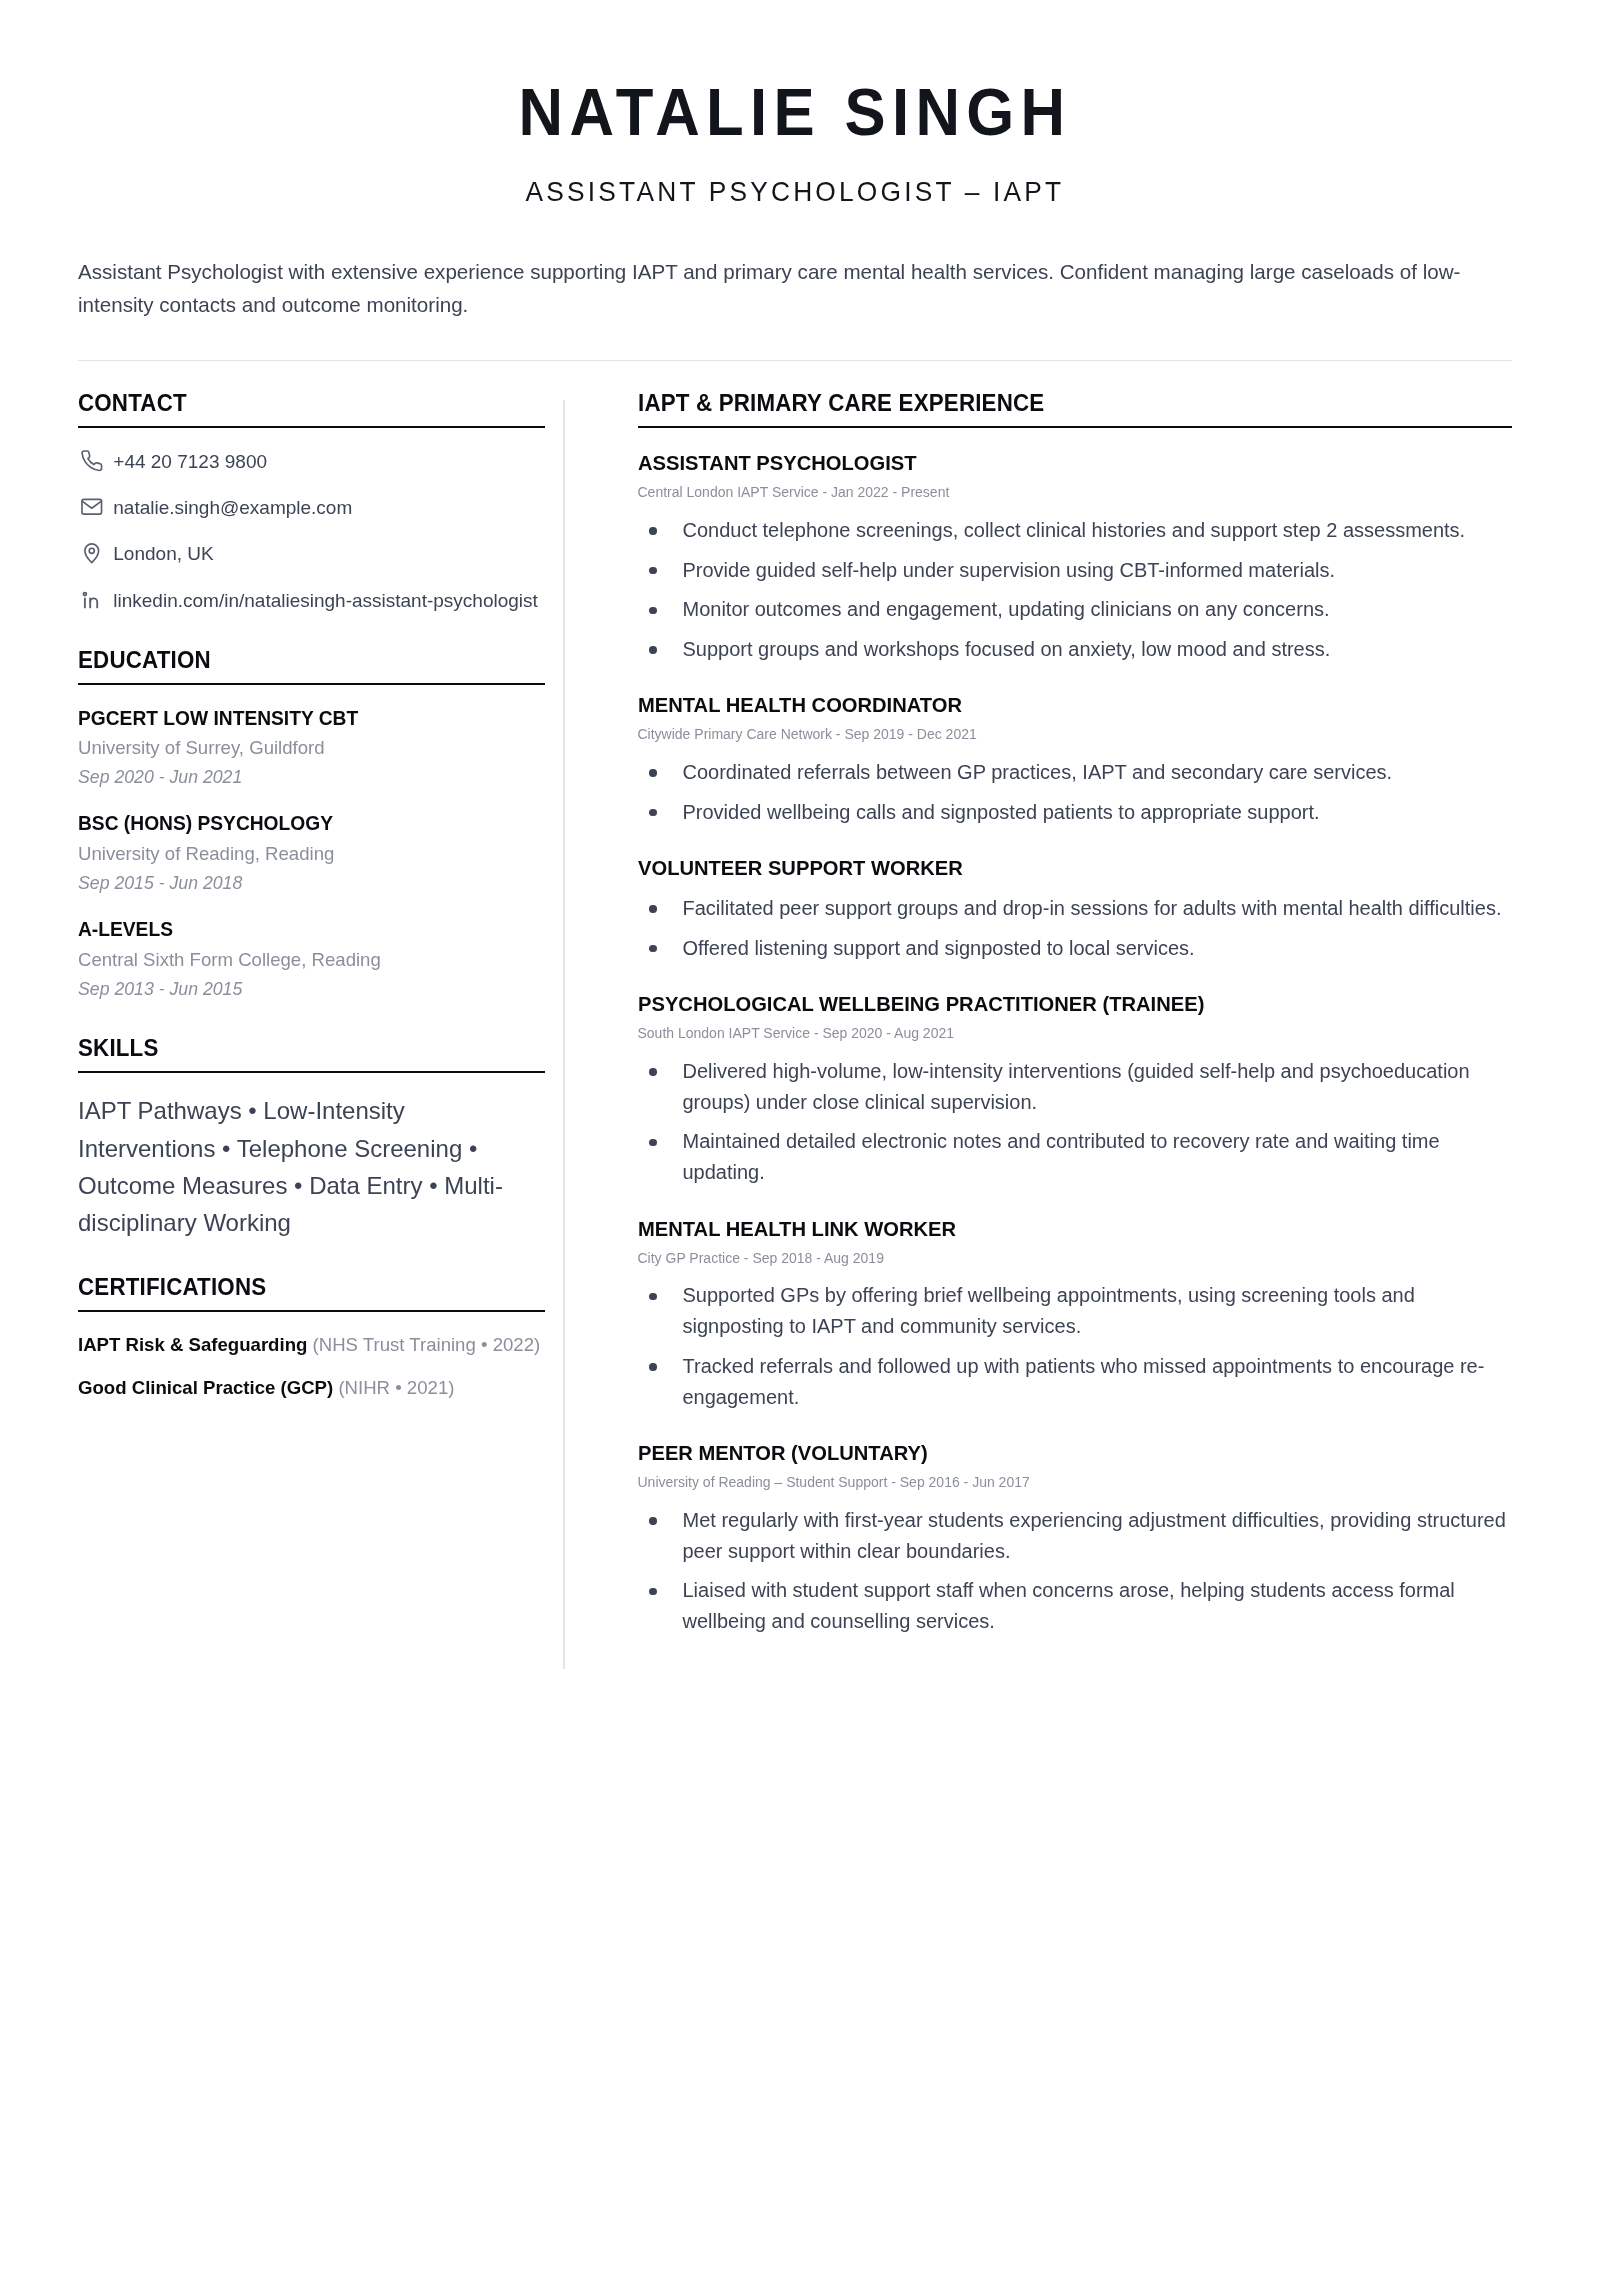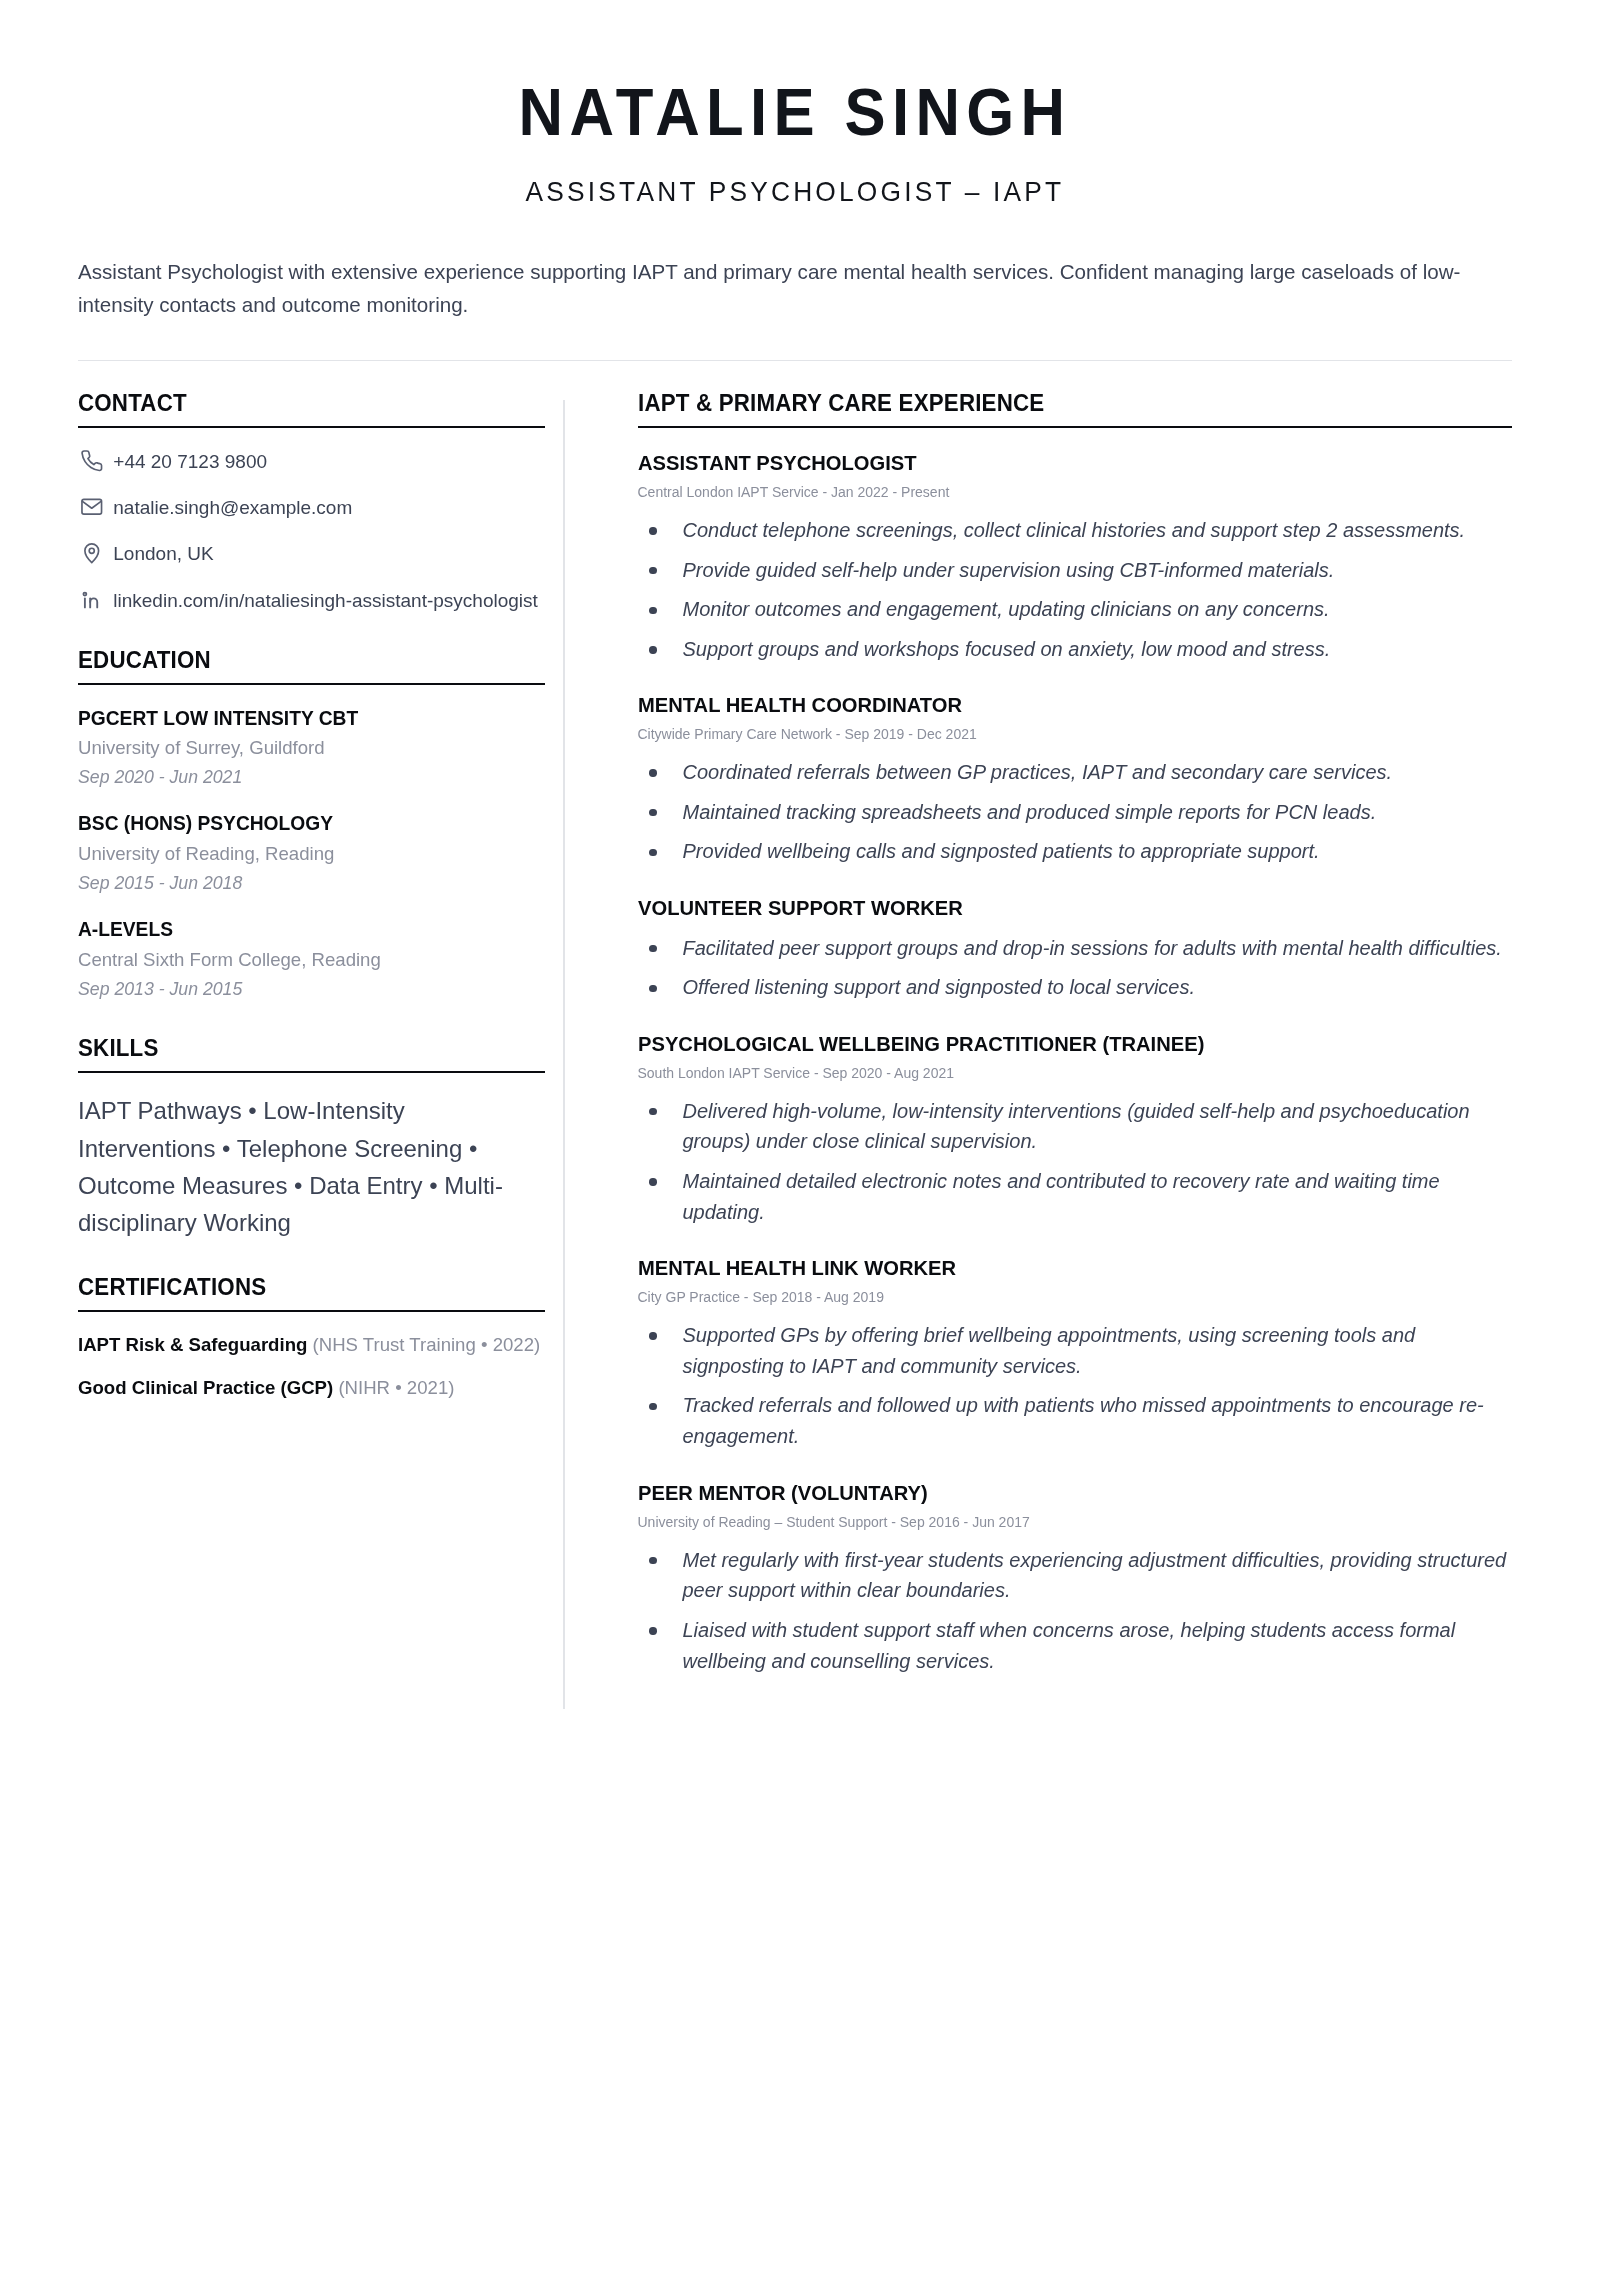--- a/index.html
+++ b/index.html
@@ -205,21 +205,20 @@
   .exp-meta {
     font-size: 14px;
     color: #8b8f9c;
     line-height: 1.5;
     margin-top: 5.9px;
   }
   .exp-bullets {
     list-style: none;
     margin: 11.8px 0 0 0;
     padding: 0;
-    font-style: italic;
   }
   .exp-bullets li {
     position: relative;
     padding-left: 45px;
     font-size: 20px;
     line-height: 1.54;
     color: #3c4354;
     margin-bottom: 8.8px;
   }
   .exp-bullets li:last-child { margin-bottom: 0; }
@@ -370,21 +369,20 @@
               <li>Monitor outcomes and engagement, updating clinicians on any concerns.</li>
               <li>Support groups and workshops focused on anxiety, low mood and stress.</li>
             </ul>
           </div>
 
           <div class="exp-item">
             <div class="exp-role">MENTAL HEALTH COORDINATOR</div>
             <div class="exp-meta">Citywide Primary Care Network - Sep 2019 - Dec 2021</div>
             <ul class="exp-bullets">
               <li>Coordinated referrals between GP practices, IAPT and secondary care services.</li>
-              <li>Maintained tracking spreadsheets and produced simple reports for PCN leads.</li>
               <li>Provided wellbeing calls and signposted patients to appropriate support.</li>
             </ul>
           </div>
 
           <div class="exp-item">
             <div class="exp-role">VOLUNTEER SUPPORT WORKER</div>
             <ul class="exp-bullets">
               <li>Facilitated peer support groups and drop-in sessions for adults with mental health difficulties.</li>
               <li>Offered listening support and signposted to local services.</li>
             </ul>

